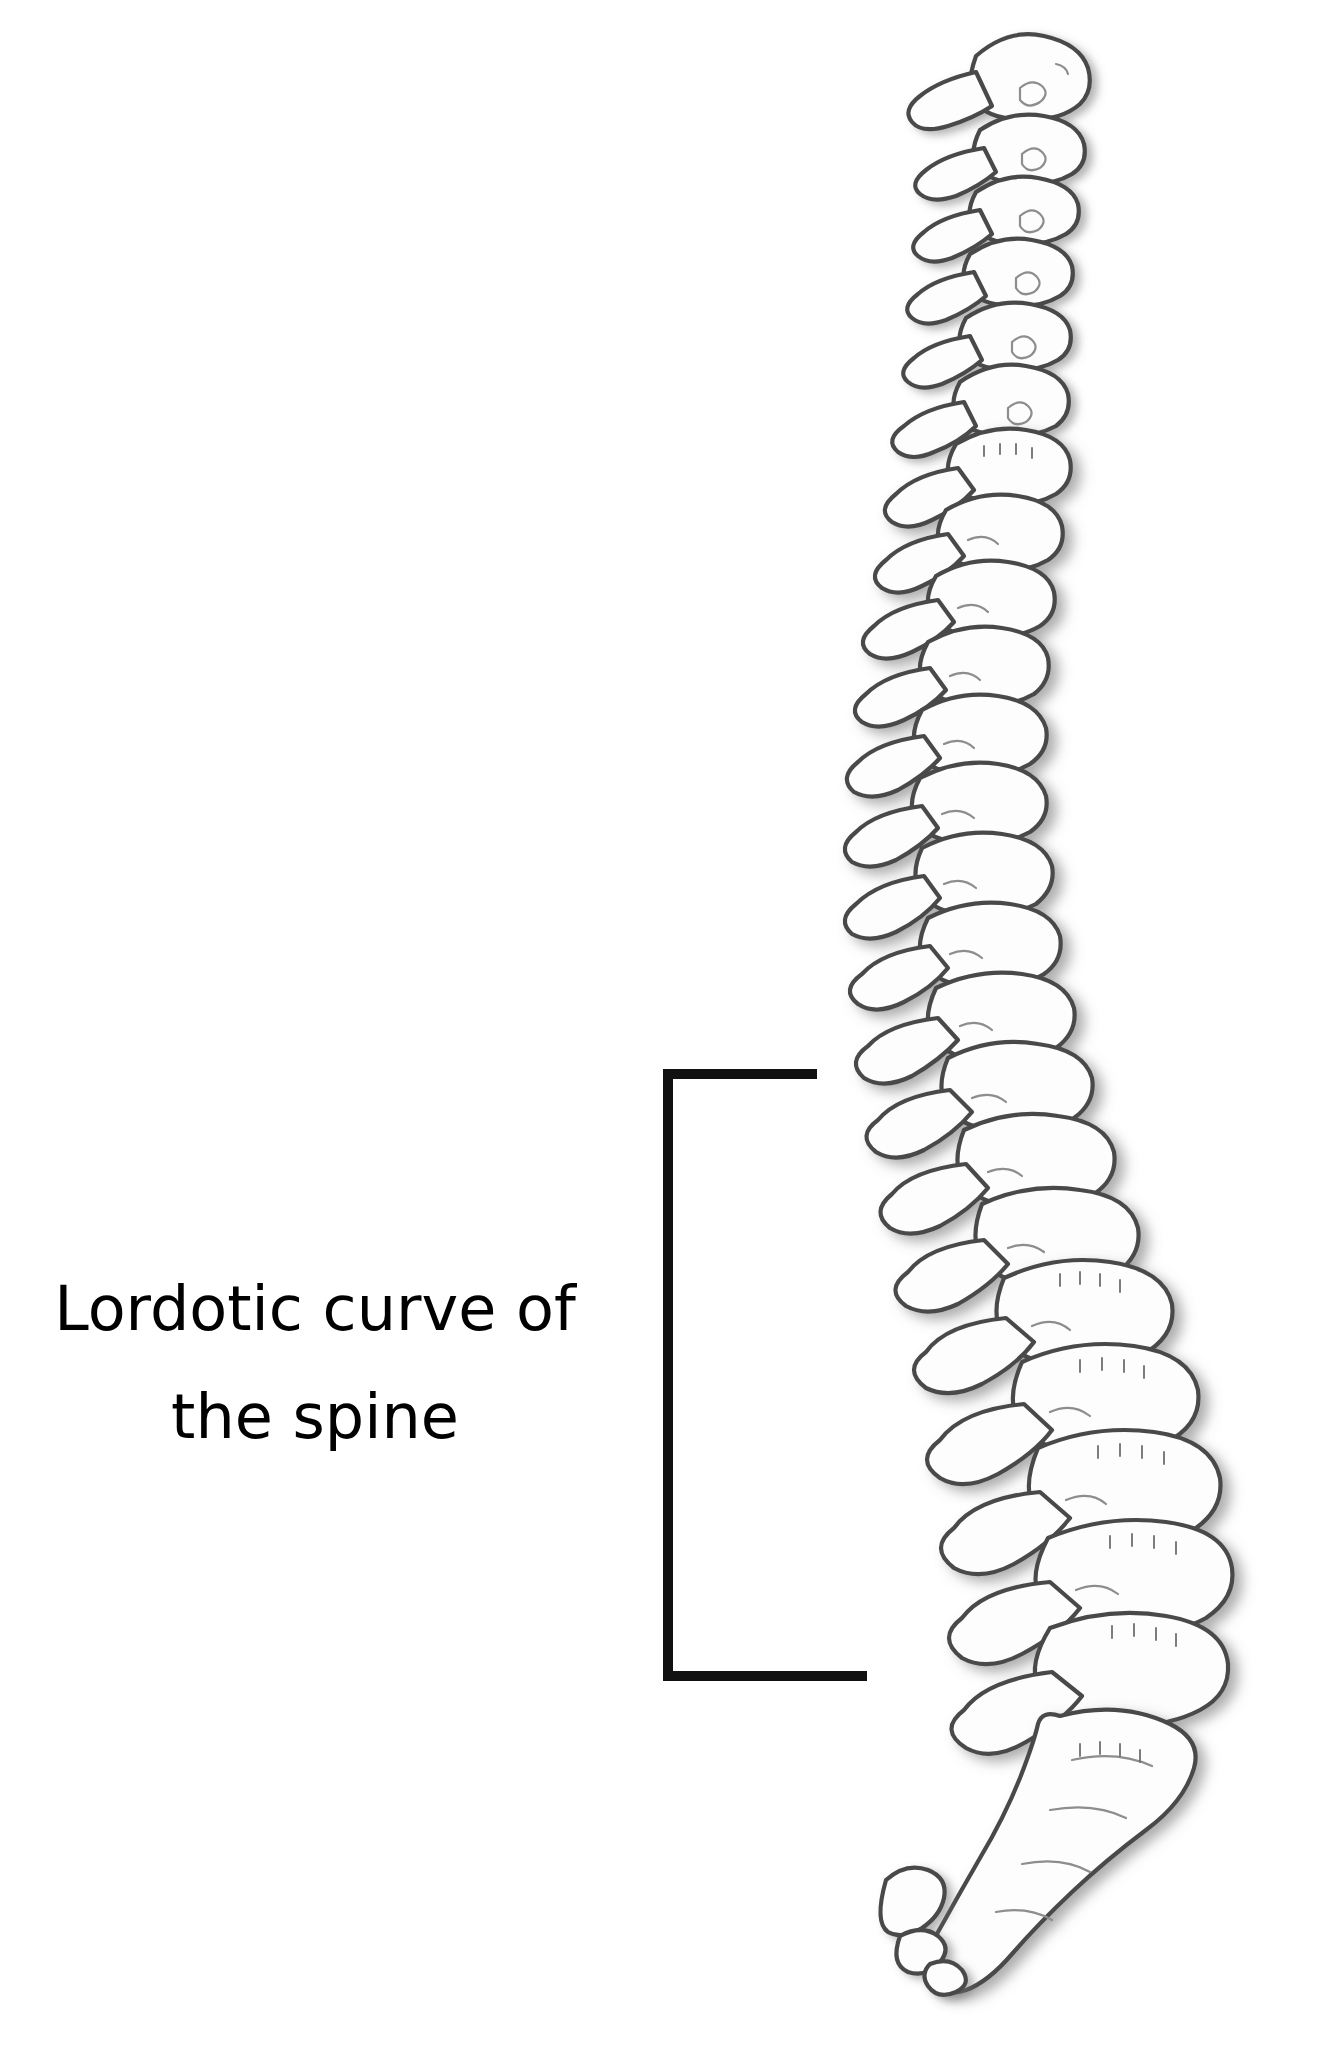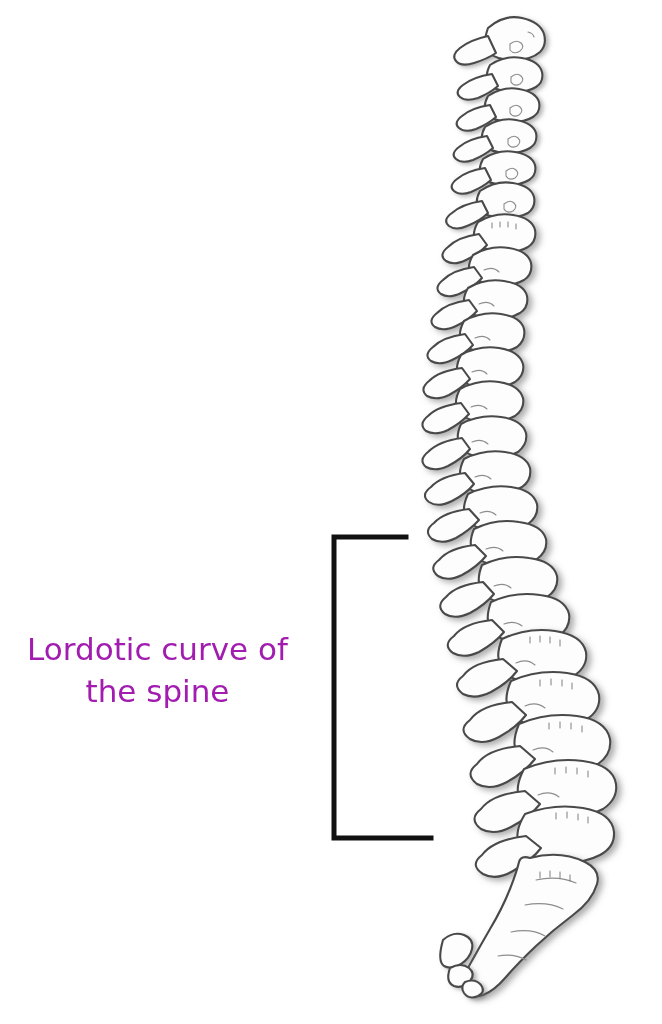--- a/index.html
+++ b/index.html
@@ -19,23 +19,23 @@
   }
   
   #annotation-label {
     position: absolute;
     left: 0px;
     top: 628px;
     width: 315px;
     text-align: center;
     font-family: "DejaVu Sans", sans-serif;
     font-size: 31px;
-    line-height: 42px;
+    line-height: 54px;
     font-weight: 400;
-    color: #a21caf;
+    color: #000000;
     letter-spacing: 0px;
     white-space: pre-line;
   }
   
   #bracket {
     position: absolute;
     left: 325px;
     top: 530px;
     width: 115px;
     height: 315px;

